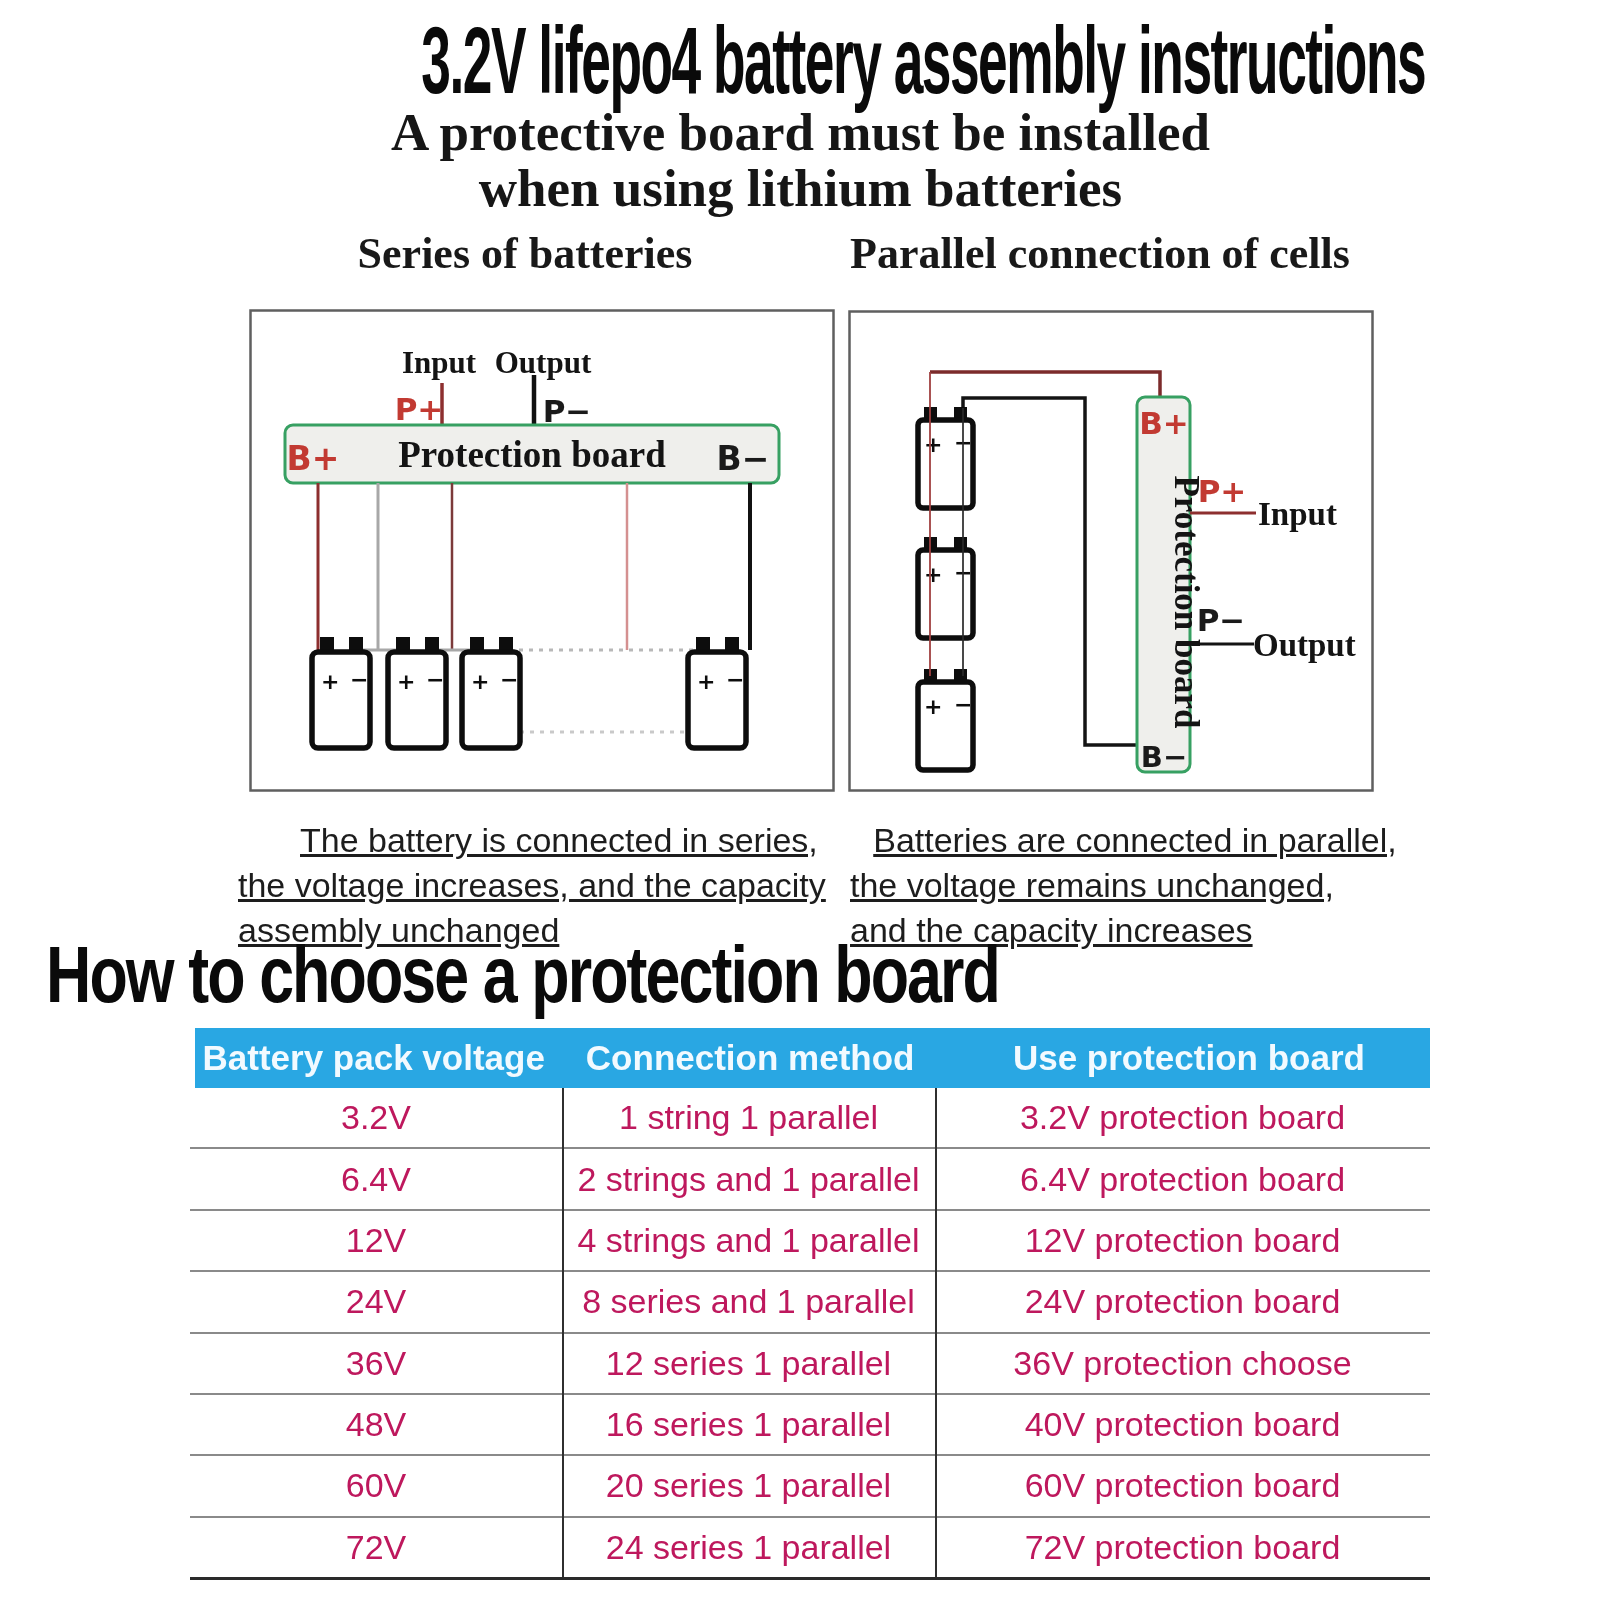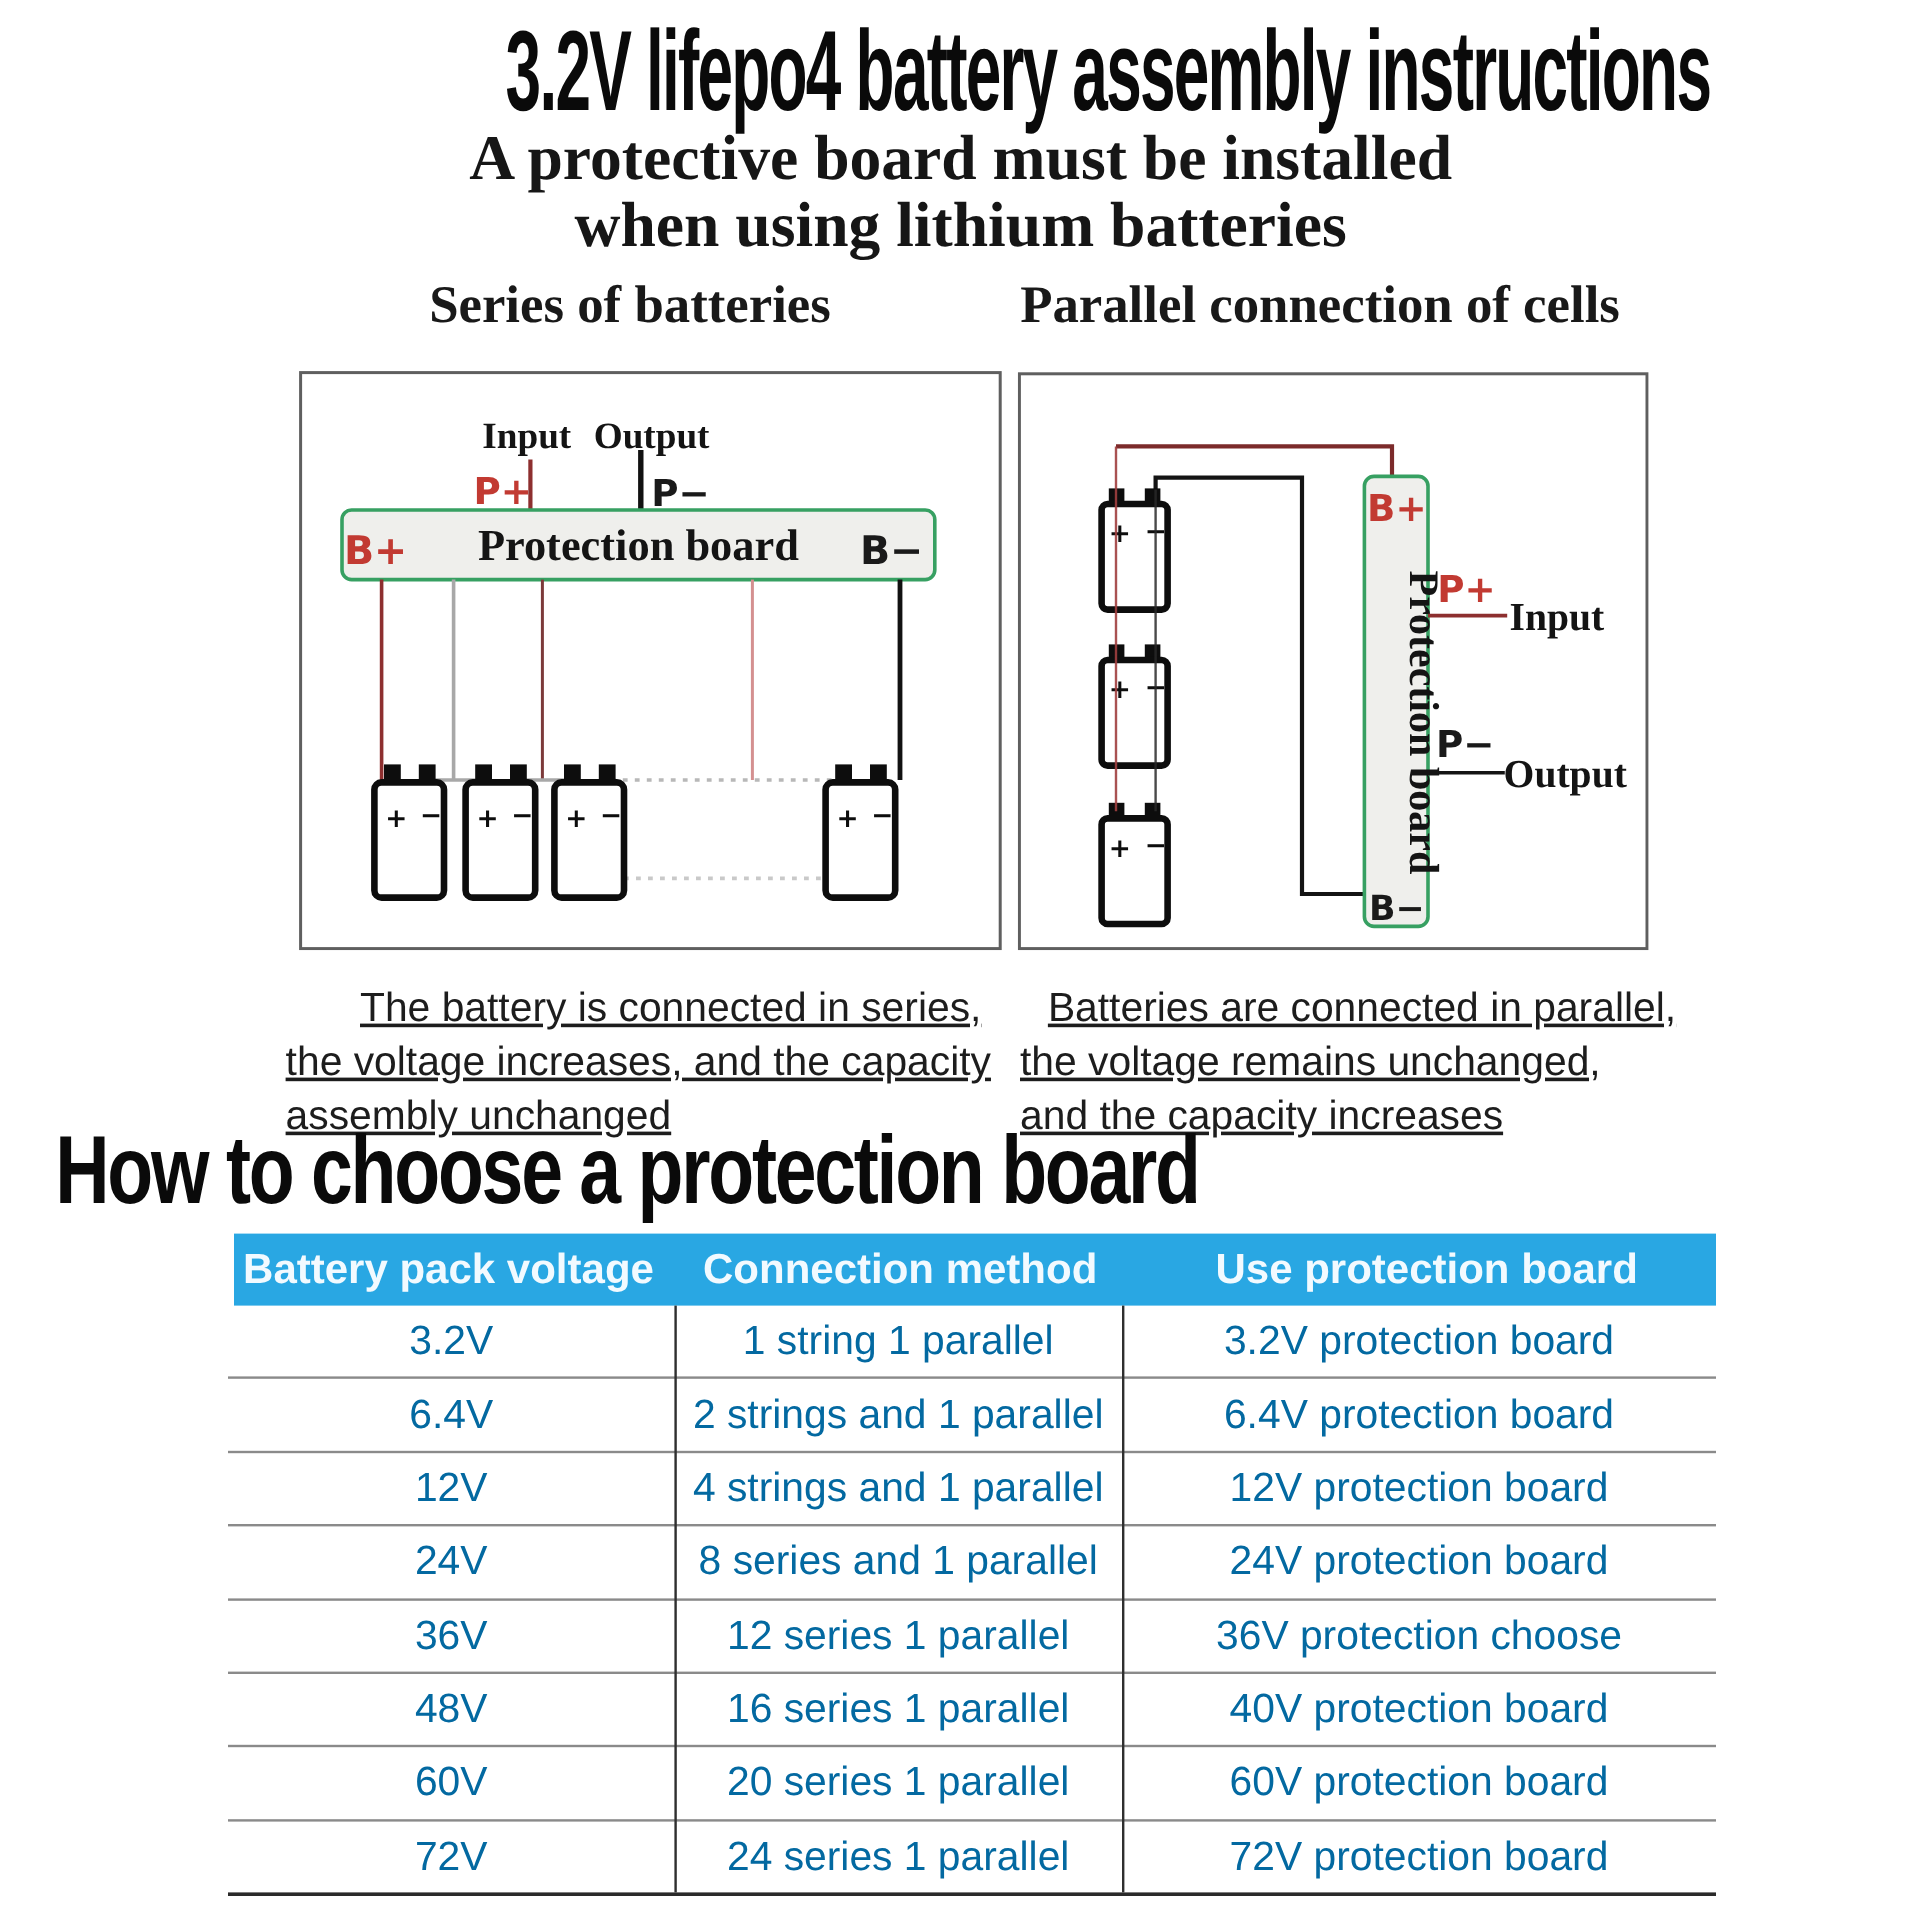--- a/index.html
+++ b/index.html
@@ -49,21 +49,21 @@
   #vtable .thead{position:absolute;left:5px;top:0;width:1235px;height:60px;background:#29a7e3;
         display:flex;align-items:center;gap:16px;}
   #vtable .thead .hc{color:#f2faff;font-weight:bold;font-size:35px;text-align:center;}
   #vtable .hc.c1{width:367px;}
   #vtable .hc.c2{width:373px;}
   #vtable .hc.c3{width:495px;}
   #vtable .tbody{position:absolute;left:0;top:60px;width:1240px;height:489px;
         display:flex;flex-direction:column;border-bottom:3px solid #2a2a2a;}
   #vtable .trow{flex:1;display:flex;align-items:center;border-bottom:2px solid #8a8a8a;}
   #vtable .trow:last-child{border-bottom:none;}
-  #vtable .tc{font-size:34px;color:#0369a1;text-align:center;}
+  #vtable .tc{font-size:34px;color:#be185d;text-align:center;}
   #vtable .tc.c1{width:372px;}
   #vtable .tc.c2{width:373px;}
   #vtable .tc.c3{width:495px;}
   .vline{position:absolute;top:60px;width:2px;height:489px;background:#2f2f2f;}
   #vline1{left:372px;}
   #vline2{left:745px;}
 </style>
 </head>
 <body>
 

